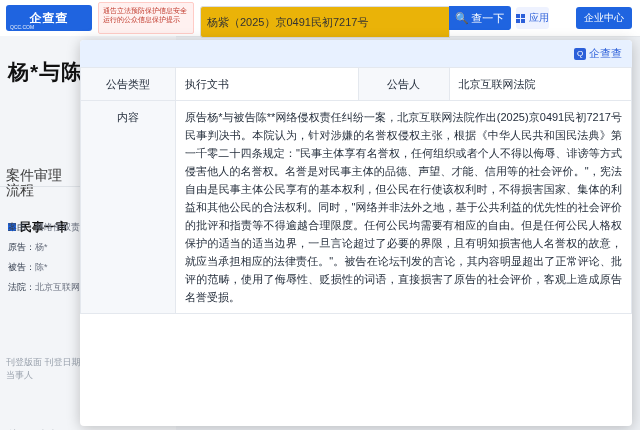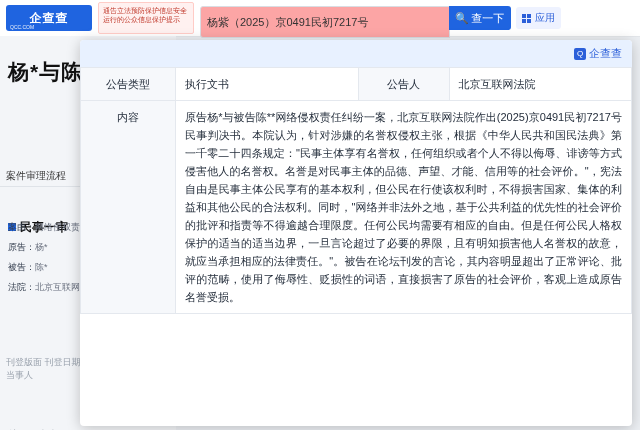--- a/index.html
+++ b/index.html
@@ -12,38 +12,38 @@
 
   
   .topbar{position:absolute;left:0;top:0;width:640px;height:36px;background:#ffffff;border-bottom:1px solid #e3e6ea;}
   .logo{position:absolute;left:6px;top:5px;width:86px;height:26px;background:#1f64e0;border-radius:3px;color:#fff;
         display:flex;align-items:center;justify-content:center;font-size:12px;font-weight:bold;letter-spacing:1px;}
   .logo .sub{position:absolute;left:4px;bottom:1px;font-size:5px;font-weight:normal;letter-spacing:0;opacity:.9;}
   .notice{position:absolute;left:98px;top:2px;width:96px;height:32px;background:#fff1f0;border:1px solid #ffccc7;border-radius:2px;
           color:#c0392b;font-size:7px;line-height:9px;padding:3px 4px;box-sizing:border-box;}
   .searchwrap{position:absolute;left:200px;top:6px;width:310px;height:24px;}
   .searchinput{position:absolute;left:0;top:0;width:250px;height:32px;border:1px solid #d9dde3;border-radius:3px 0 0 3px;
-               box-sizing:border-box;background:#fca5a5;font-size:11px;padding:0 6px;color:#333;outline:none;}
+               box-sizing:border-box;background:#eab308;font-size:11px;padding:0 6px;color:#333;outline:none;}
   .searchbtn{position:absolute;left:249px;top:0;width:62px;height:24px;background:#1f64e0;color:#fff;border:none;
              border-radius:0 3px 3px 0;font-size:11px;cursor:pointer;display:flex;align-items:center;justify-content:center;gap:2px;}
   .apps{position:absolute;left:516px;top:7px;height:22px;display:flex;align-items:center;gap:4px;
-        background:#eef2ff;border-radius:3px;padding:0 6px;color:#2b5fd9;font-size:10px;}
+        background:#eef2ff;border-radius:3px;padding:0 0;color:#2b5fd9;font-size:10px;}
   .grid-ico{display:inline-block;width:9px;height:9px;
       background:
         linear-gradient(#2b5fd9,#2b5fd9) 0 0/4px 4px no-repeat,
         linear-gradient(#2b5fd9,#2b5fd9) 5px 0/4px 4px no-repeat,
         linear-gradient(#2b5fd9,#2b5fd9) 0 5px/4px 4px no-repeat,
         linear-gradient(#2b5fd9,#2b5fd9) 5px 5px/4px 4px no-repeat;}
   .entbtn{position:absolute;left:576px;top:7px;height:22px;padding:0 8px;display:flex;align-items:center;
           background:#1f64e0;color:#fff;font-size:10px;border-radius:3px;}
 
   
   .leftpane{position:absolute;left:0;top:36px;width:176px;height:394px;background:#f3f5f8;}
   .bigtitle{position:absolute;left:8px;top:22px;font-size:21px;font-weight:bold;color:#111;letter-spacing:1px;}
-  .leftlabel{position:absolute;left:6px;top:132px;width:60px;font-size:10px;color:#3a3a3a;line-height:15px;}
+  .leftlabel{position:absolute;left:6px;top:132px;width:60px;font-size:14px;color:#3a3a3a;line-height:15px;}
   .mdivider{position:absolute;left:0;top:150px;width:176px;height:1px;background:#dfe3e8;}
   .msel{position:absolute;left:8px;top:155px;font-size:12px;font-weight:bold;color:#111;margin-top:28px;}
   .msel .sq{display:inline-block;width:8px;height:8px;background:#1f64e0;margin-right:4px;}
   .lrow{position:absolute;left:8px;font-size:9px;color:#6b7280;}
   .lrow b{color:#374151;font-weight:normal;}
   .blurblock{position:absolute;left:6px;top:320px;width:164px;height:34px;font-size:9px;color:#9aa2ad;
              filter:blur(.4px);line-height:13px;}
   .footlink{position:absolute;left:8px;top:392px;font-size:10px;color:#4b5563;}
   .numbadge{position:absolute;right:8px;top:245px;font-size:13px;color:#c3c9d2;font-weight:bold;}
 
@@ -78,20 +78,23 @@
     <div class="searchwrap">
       <input class="searchinput" value="杨紫（2025）京0491民初7217号" placeholder="请输入公司名称、人名、品牌等" style="">
       <div class="searchbtn">
         <span>🔍</span>
         <span>查一下</span>
       </div>
     </div>
     <div class="apps">
       <span class="grid-ico"></span>
       <span>应用</span>
+    </div>
+    <div class="entbtn">
+      <span>企业中心</span>
     </div>
   </div>
 
   <div class="leftpane">
     <div class="bigtitle">杨*与陈*</div>
     <div class="leftlabel">案件审理流程</div>
     <div class="mdivider"></div>
     <div class="msel">
       <span class="sq"></span><span>民事一审</span>
     </div>

